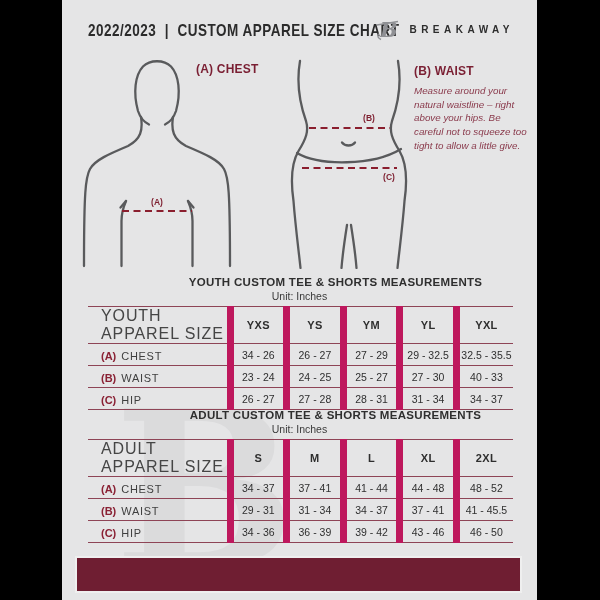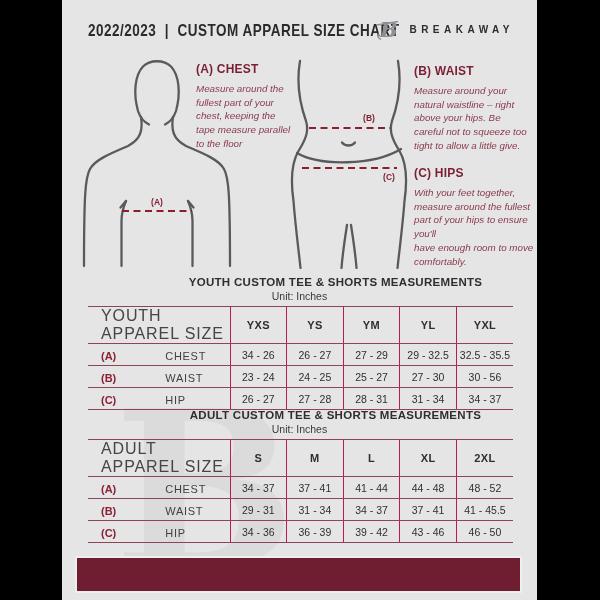--- a/index.html
+++ b/index.html
@@ -33,27 +33,27 @@
 
   
   .sec-title{position:absolute;left:0;width:475px;text-align:center;font-weight:700;
     font-size:11.5px;color:#2f2f2f;letter-spacing:.3px;padding-left:36px;}
   .sec-unit{position:absolute;left:0;width:475px;text-align:center;
     font-size:10.5px;color:#3a3a3a;}
 
   
   table.size-table{position:absolute;left:26px;width:425px;border-collapse:collapse;table-layout:fixed;}
   .size-table td{height:21px;vertical-align:middle;border-top:1.5px solid #8e4456;border-bottom:1.5px solid #8e4456;padding:0;}
-  .size-table td.vcol{border-left:1px solid #be185d;margin-top:32px;}
+  .size-table td.vcol{border-left:7px solid #be185d;margin-top:32px;}
   .lbl-col{text-align:left;padding-left:13px !important;}
   .head-lbl{font-size:16px;letter-spacing:.9px;color:#454545;}
   .size-h{font-weight:700;font-size:11px;color:#2e2e2e;text-align:center;letter-spacing:.4px;}
   .val{font-size:10.5px;color:#2f2f2f;text-align:center;}
   .letter{font-weight:700;color:#8a2134;margin-right:5px;font-size:11px;}
-  .mname{color:#3f3f3f;font-size:11px;letter-spacing:.7px;margin-left:44px;}
+  .mname{color:#3f3f3f;font-size:11px;letter-spacing:.7px;}
 
   .watermark{position:absolute;left:52px;top:382px;font-family:"DejaVu Serif",serif;font-weight:700;
     font-size:215px;line-height:1;color:#dbdbdc;z-index:0;}
   .above{z-index:1;}
   .footer-bar{position:absolute;left:13px;top:556px;width:447px;height:37px;background:#6f1e32;
     border:2px solid #efefef;box-sizing:border-box;z-index:1;}
 </style>
 </head>
 <body>
 
@@ -93,30 +93,24 @@
       <path class="outline" d="M62,167 C59.5,183 57.5,197 56.5,210"></path>
       <path class="outline" d="M66,167 C68.5,183 70.5,197 71.5,210"></path>
       <line class="dash" x1="24" y1="70" x2="105" y2="70"></line>
       <text class="marker" x="84" y="63" text-anchor="middle">(B)</text>
       <line class="dash" x1="17" y1="110" x2="112" y2="110"></line>
       <text class="marker" x="104" y="122" text-anchor="middle">(C)</text>
     </svg>
 
     <div class="guide g-chest">
       <h3>(A) CHEST</h3>
-      <p>Measure around the fullest part of your chest, keeping the tape measure parallel to the floor</p>
     </div>
     <div class="guide g-waist">
       <h3>(B) WAIST</h3>
       <p>Measure around your natural waistline – right above your hips. Be careful not to squeeze too tight to allow a little give.</p>
-    </div>
-    <div class="guide g-hips">
-      <h3>(C) HIPS</h3>
-      <p>With your feet together, measure around the fullest part of your hips to ensure you'll
-have enough room to move comfortably.</p>
     </div>
 
     <div class="watermark">B</div>
 
     <div class="sec-title above" style="top:276px;">YOUTH CUSTOM TEE &amp; SHORTS MEASUREMENTS</div>
     <div class="sec-unit above" style="top:290px;">Unit: Inches</div>
     <table class="size-table above" style="top:306px;">
       <colgroup>
           <col style="width:142px;">
           <col style="width:56.6px;">
@@ -141,21 +135,21 @@
         <td class="vcol val">27 - 29</td>
         <td class="vcol val">29 - 32.5</td>
         <td class="vcol val">32.5 - 35.5</td>
       </tr>
       <tr>
         <td class="lbl-col"><span class="letter">(B)</span><span class="mname">WAIST</span></td>
         <td class="vcol val">23 - 24</td>
         <td class="vcol val">24 - 25</td>
         <td class="vcol val">25 - 27</td>
         <td class="vcol val">27 - 30</td>
-        <td class="vcol val">30 - 56</td>
+        <td class="vcol val">40 - 33</td>
       </tr>
       <tr>
         <td class="lbl-col"><span class="letter">(C)</span><span class="mname">HIP</span></td>
         <td class="vcol val">26 - 27</td>
         <td class="vcol val">27 - 28</td>
         <td class="vcol val">28 - 31</td>
         <td class="vcol val">31 - 34</td>
         <td class="vcol val">34 - 37</td>
       </tr>
     </tbody>

